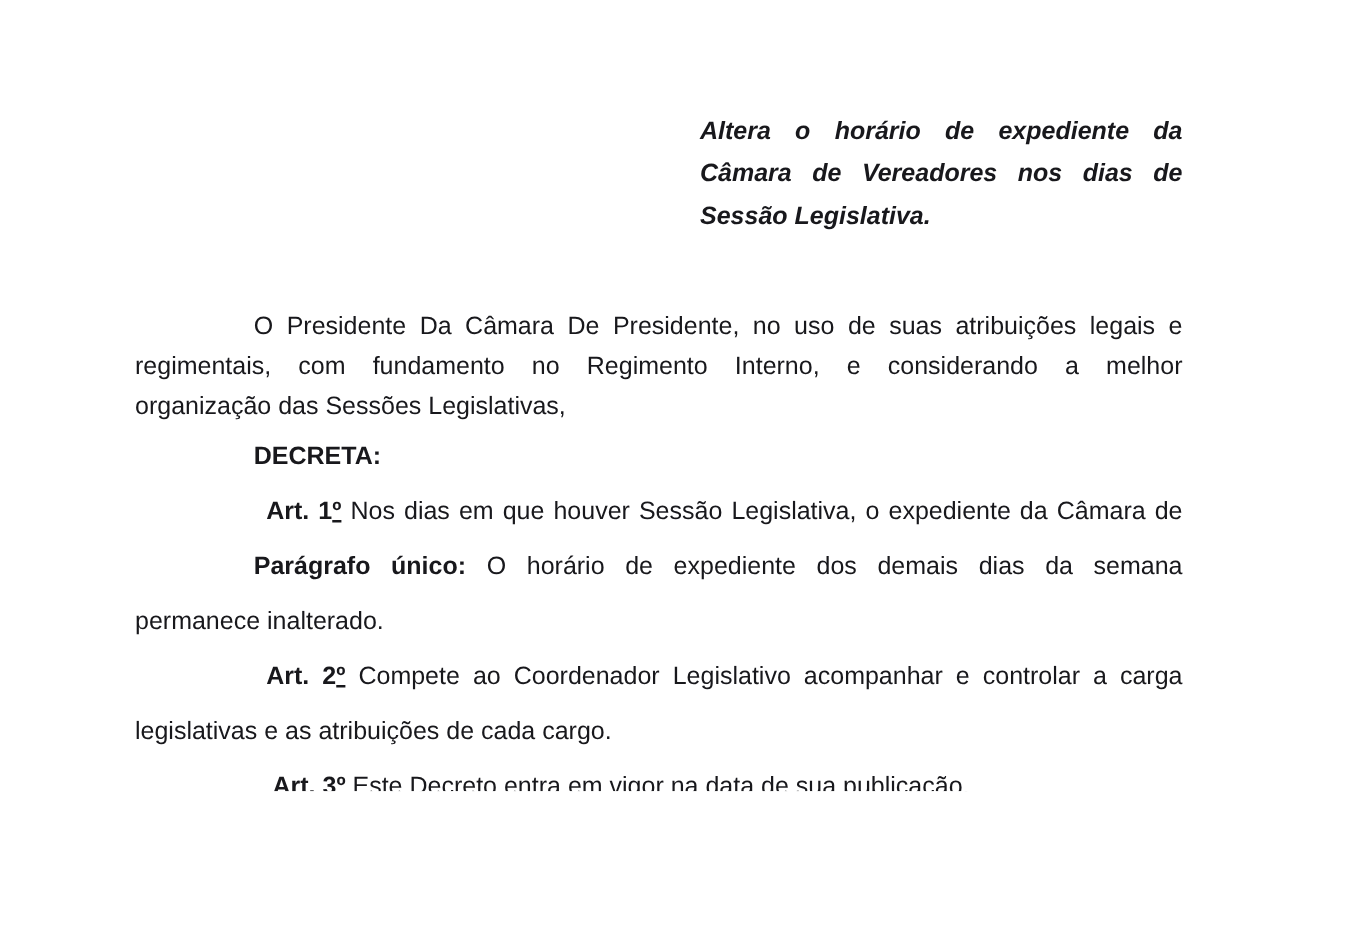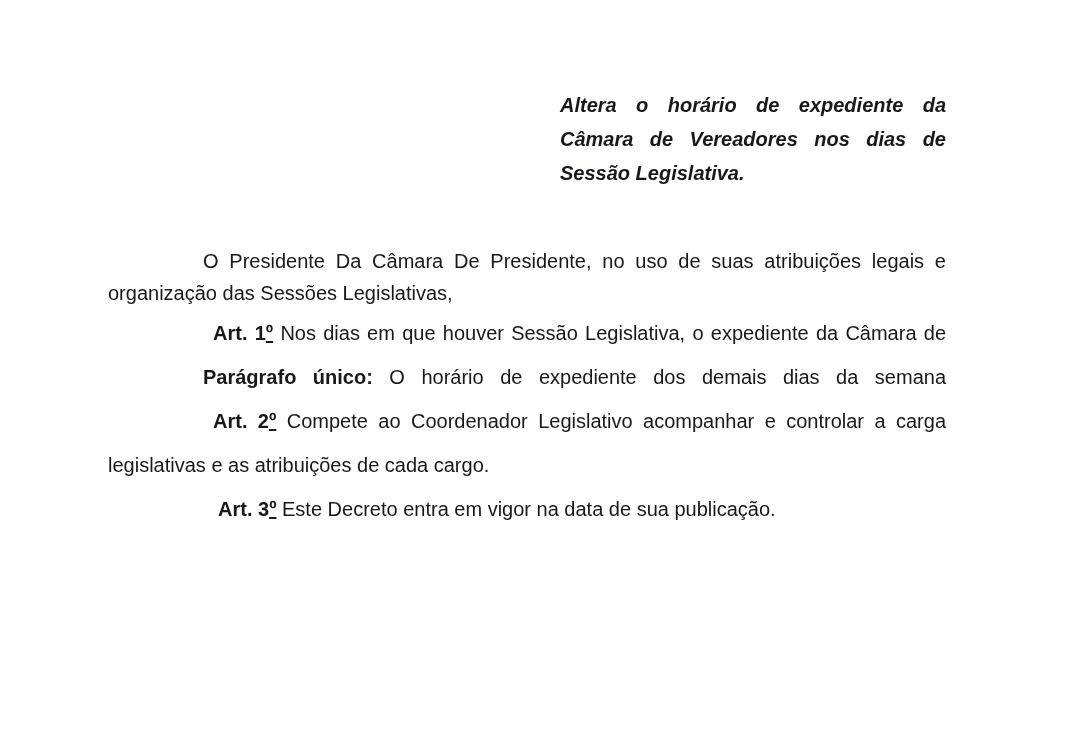--- a/index.html
+++ b/index.html
@@ -51,33 +51,36 @@
   <div class="content">
 
     <div class="epigraph">
       <div class="line j">Altera o horário de expediente da</div>
       <div class="line j">Câmara de Vereadores nos dias de</div>
       <div class="line">Sessão Legislativa.</div>
     </div>
 
     <div class="para1">
       <div class="line j ind1">O Presidente Da Câmara De Presidente, no uso de suas atribuições legais e</div>
+      <div class="line j">regimentais, com fundamento no Regimento Interno, e considerando a melhor</div>
       <div class="line">organização das Sessões Legislativas,</div>
     </div>
 
+    <div class="line l44 ind1 bold">DECRETA:</div>
 
     <div class="line l44 j ind2">
       <b><span>Art. 1</span><span class="ord">º</span></b>
       <span>Nos dias em que houver Sessão Legislativa, o expediente da Câmara de</span>
     </div>
 
     <div class="line l44 j ind1">
       <b><span>Parágrafo único:</span></b>
       <span>O horário de expediente dos demais dias da semana</span>
     </div>
+    <div class="line l44">permanece inalterado.</div>
 
     <div class="line l44 j ind2">
       <b><span>Art. 2</span><span class="ord">º</span></b>
       <span>Compete ao Coordenador Legislativo acompanhar e controlar a carga</span>
     </div>
     <div class="line l44">legislativas e as atribuições de cada cargo.</div>
 
     <div class="line l44 ind3">
       <b><span>Art. 3</span><span class="ord">º</span></b>
       <span>Este Decreto entra em vigor na data de sua publicação.</span>

